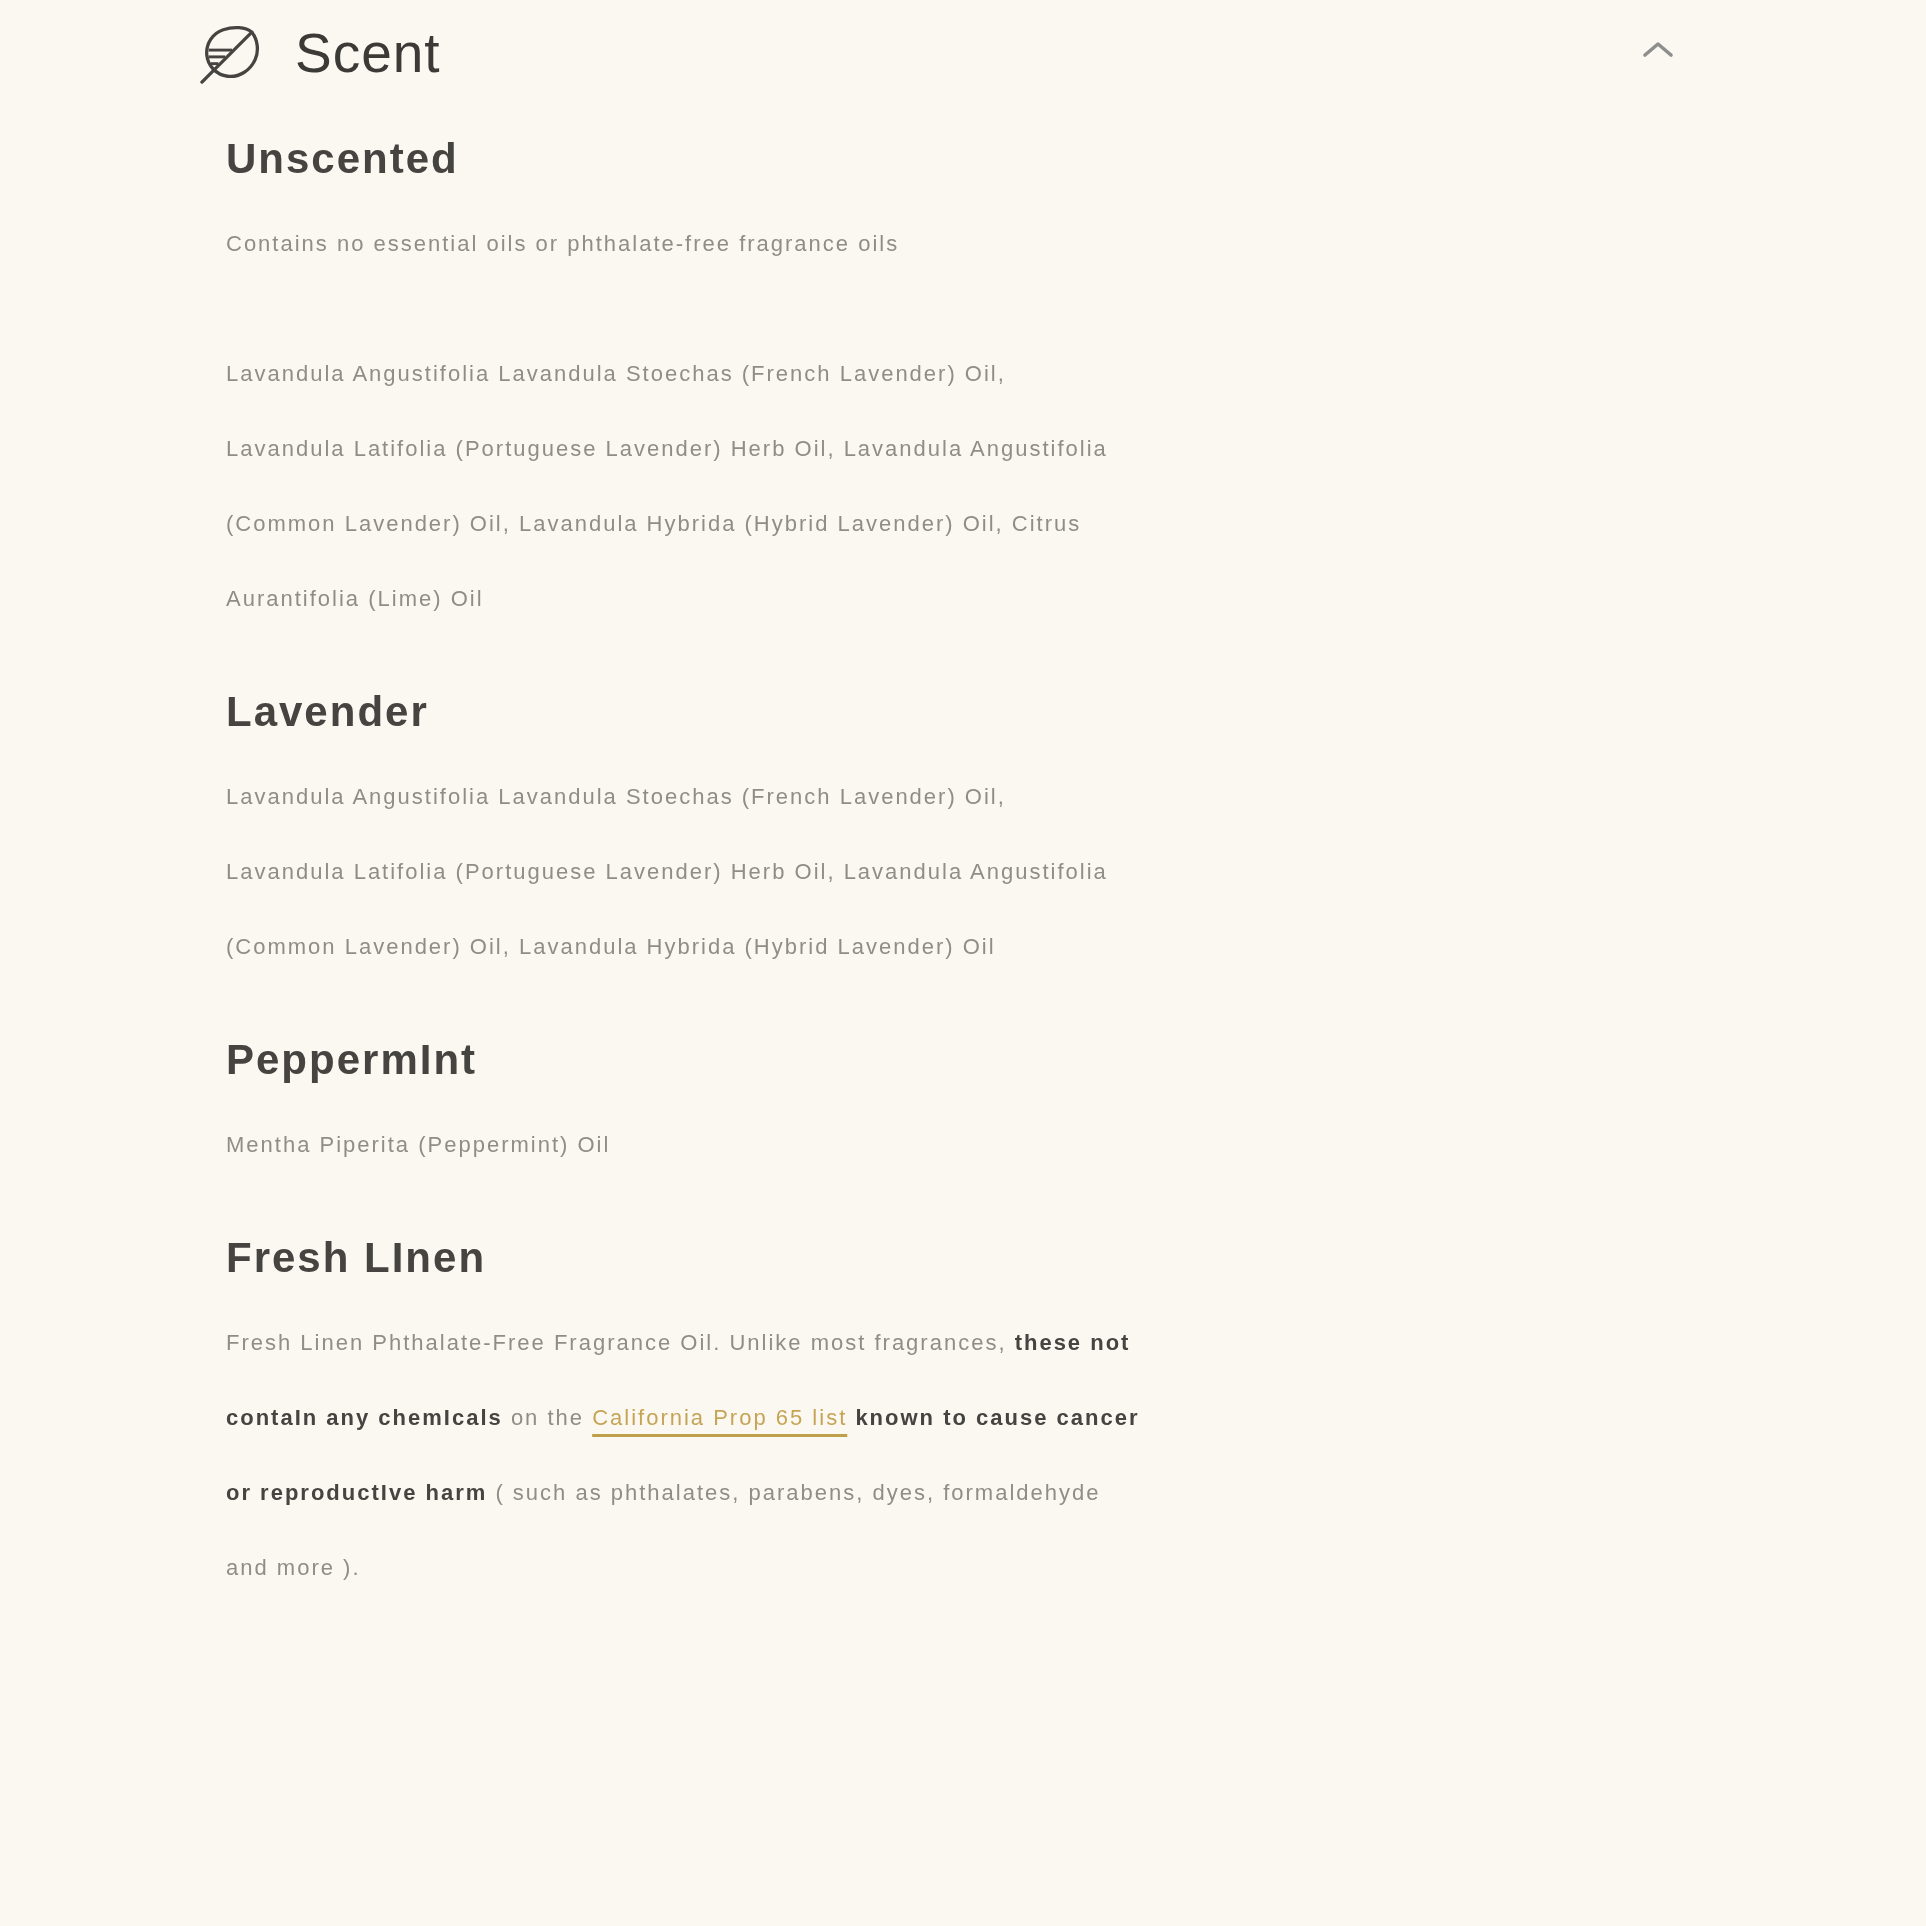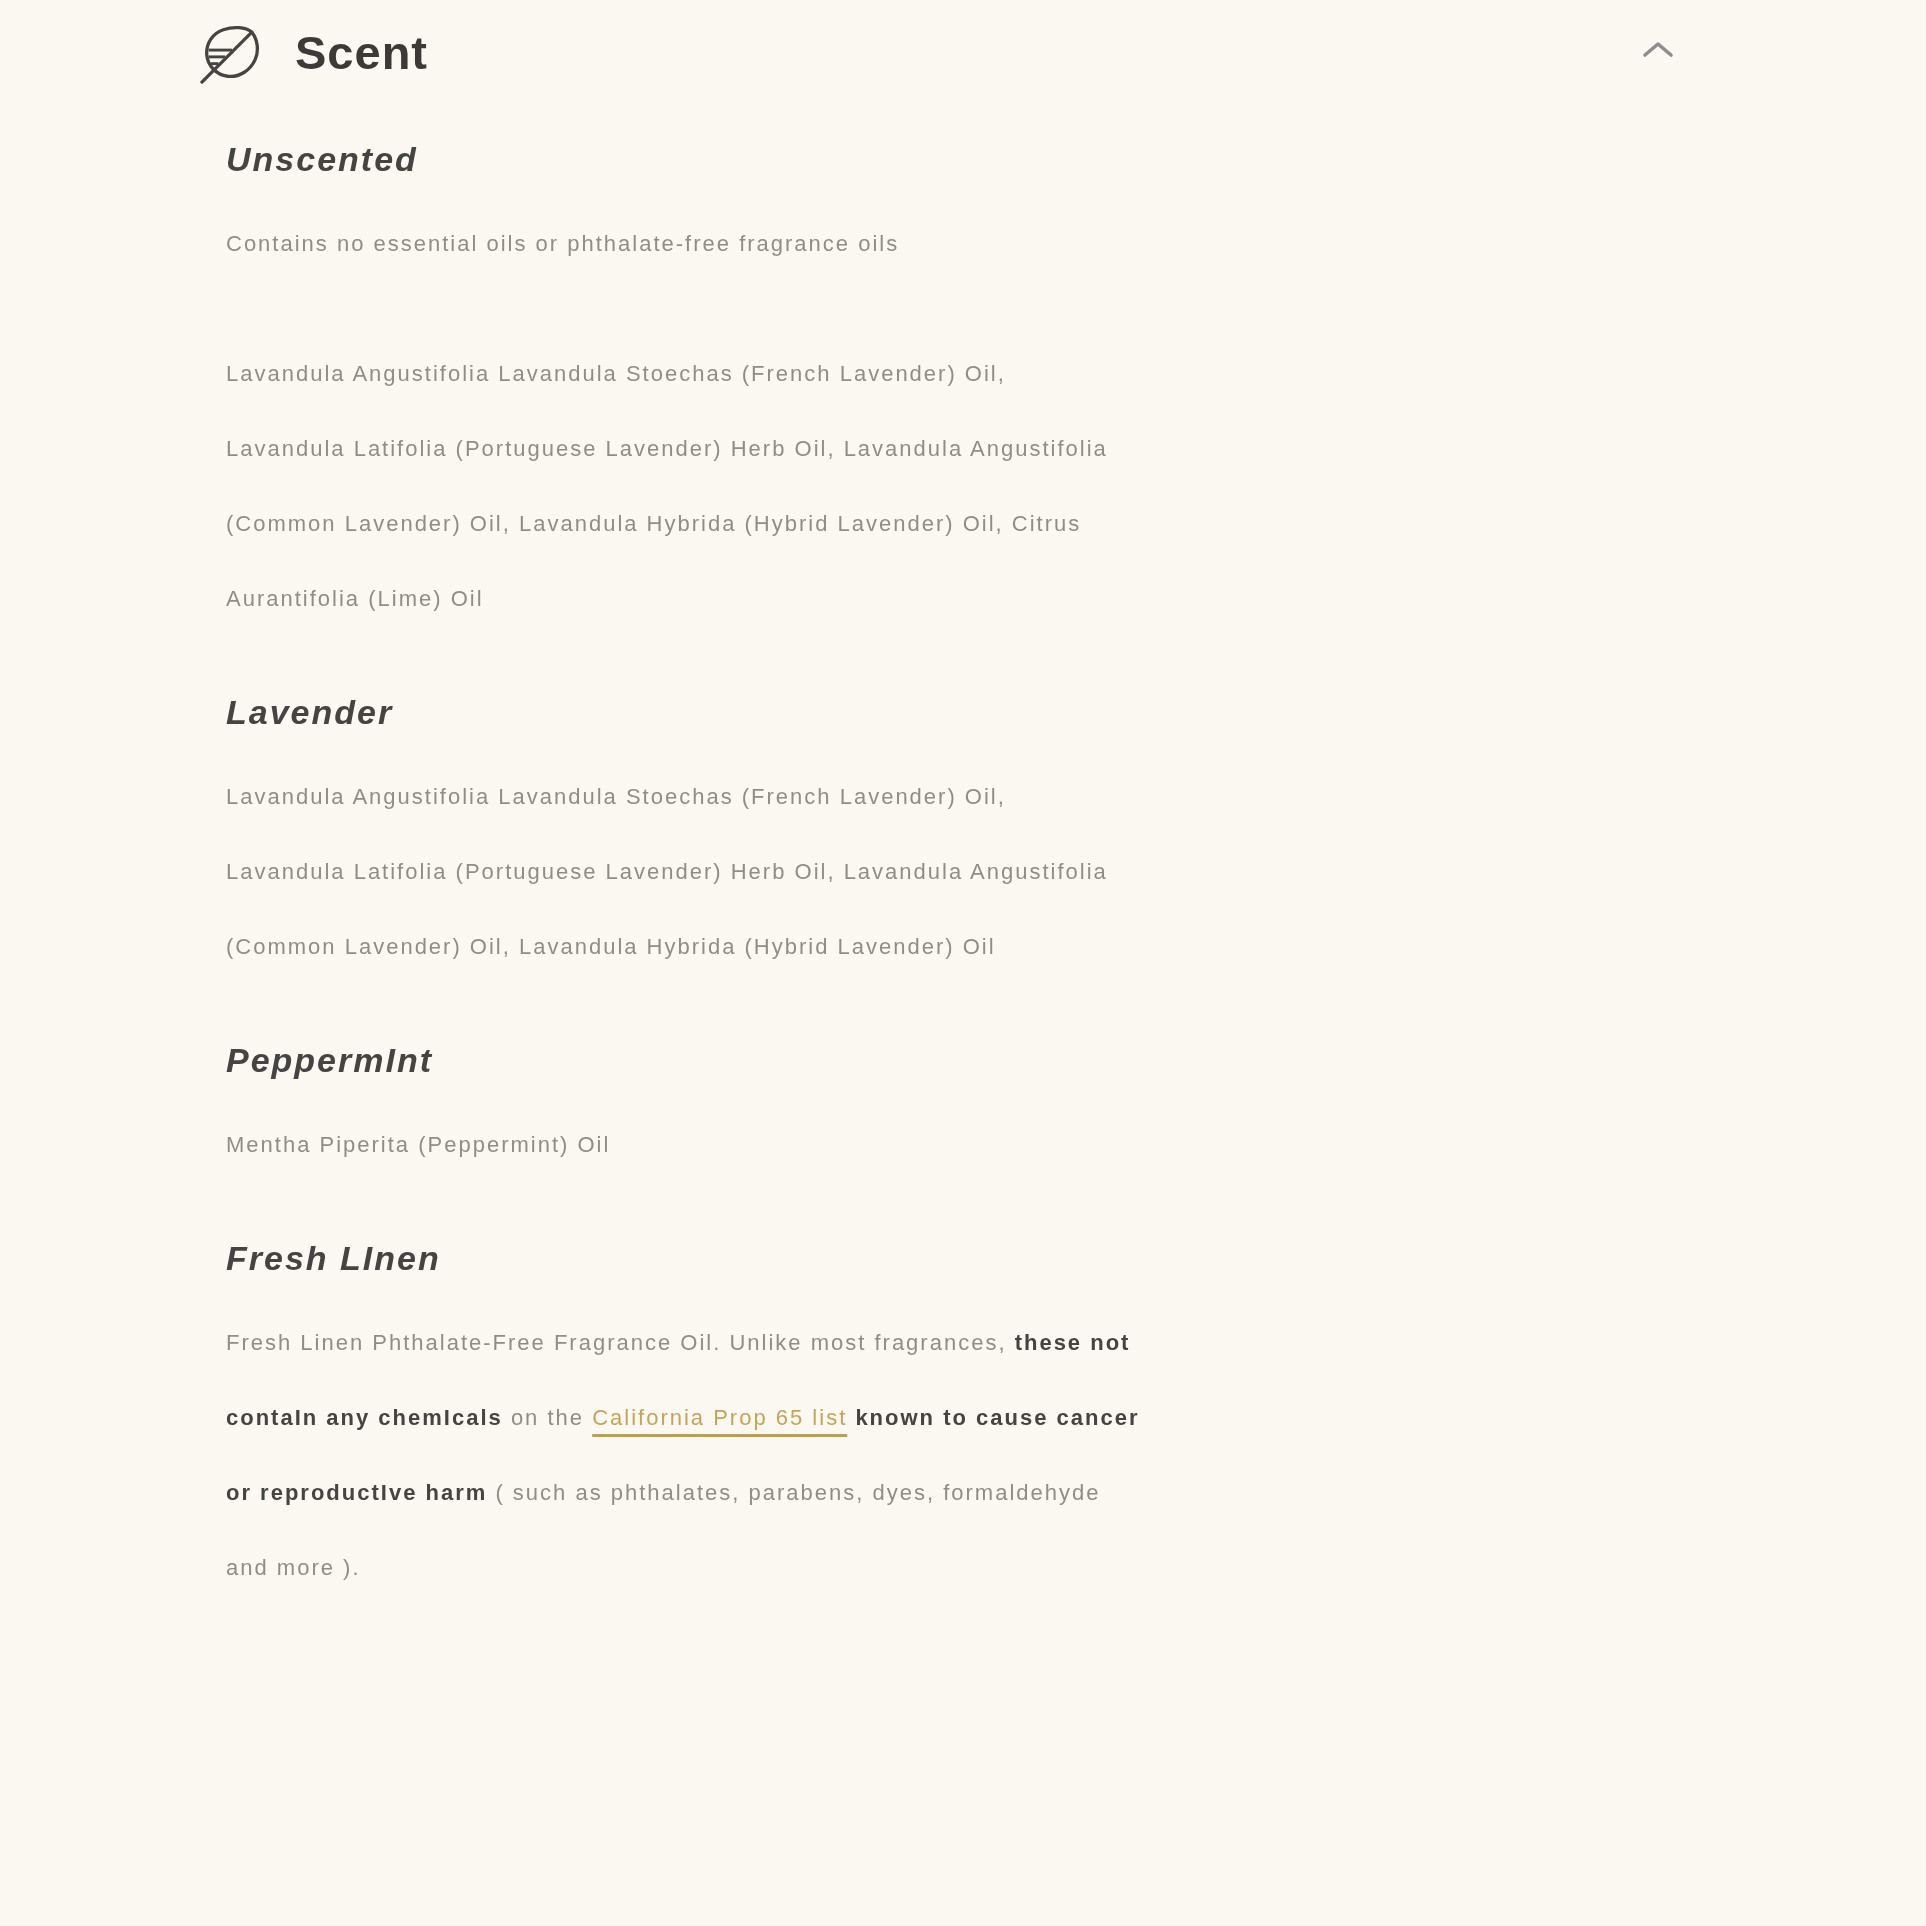--- a/index.html
+++ b/index.html
@@ -16,41 +16,40 @@
   .accordion-header {
     display: flex;
     align-items: center;
     padding: 20px 252px 0 200px;
     height: 65px;
     cursor: pointer;
   }
   .leaf-wrap { width: 62px; height: 62px; flex: 0 0 auto; }
   .leaf-wrap svg { width: 62px; height: 62px; display: block; }
   .accordion-title {
-    font-size: 47px;
-    font-weight: bold;
+    font-size: 55px;
+    font-weight: normal;
     letter-spacing: 1px;
     color: var(--title-text, #3B3A36);
     margin-left: 33px;
   }
   .chev-wrap { margin-left: auto; display: flex; align-items: center; margin-top: -6px; cursor: pointer; }
 
   
   .sections { padding: 0 198px 0 226px; margin-top: 53px; }
   .section { margin-bottom: 55px; }
   .section:last-child { margin-bottom: 0; }
   .section-name {
-    font-size: 34px;
+    font-size: 42px;
     font-weight: bold;
     line-height: 42px;
     letter-spacing: 2px;
     color: var(--heading-text, #454441);
     margin-bottom: 26px;
     white-space: nowrap;
-    font-style: italic;
   }
   .line {
     font-size: 22px;
     line-height: 75px;
     letter-spacing: 2px;
     white-space: nowrap;
     color: var(--body-text, #8F8D86);
   }
   .line .normal { color: var(--body-text, #8F8D86); }
   .line .bold   { font-weight: bold; color: var(--heading-text, #454441); }

